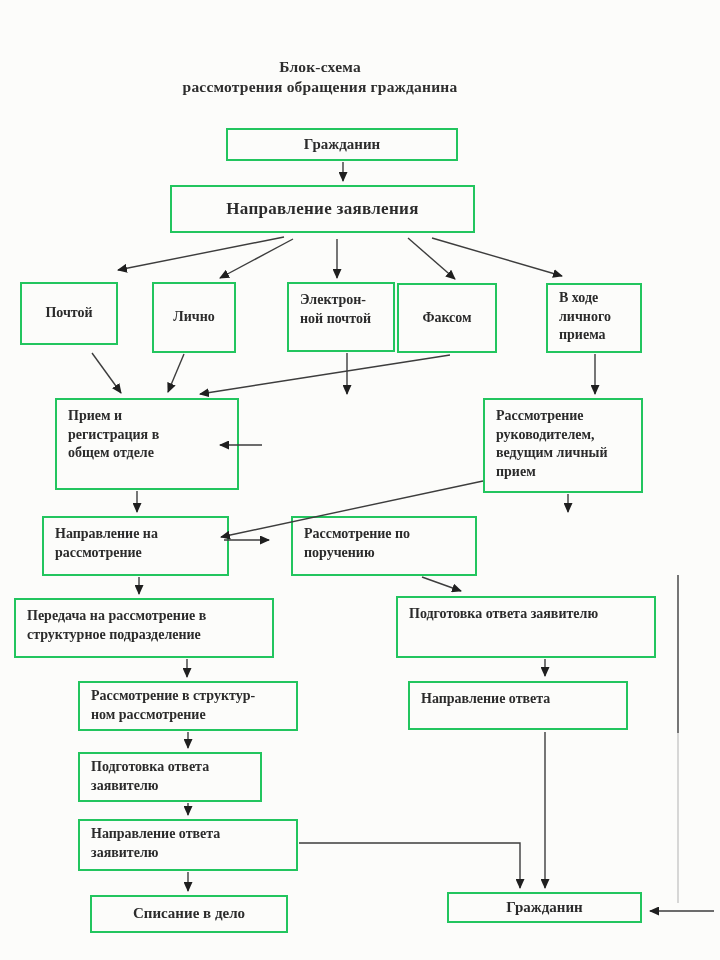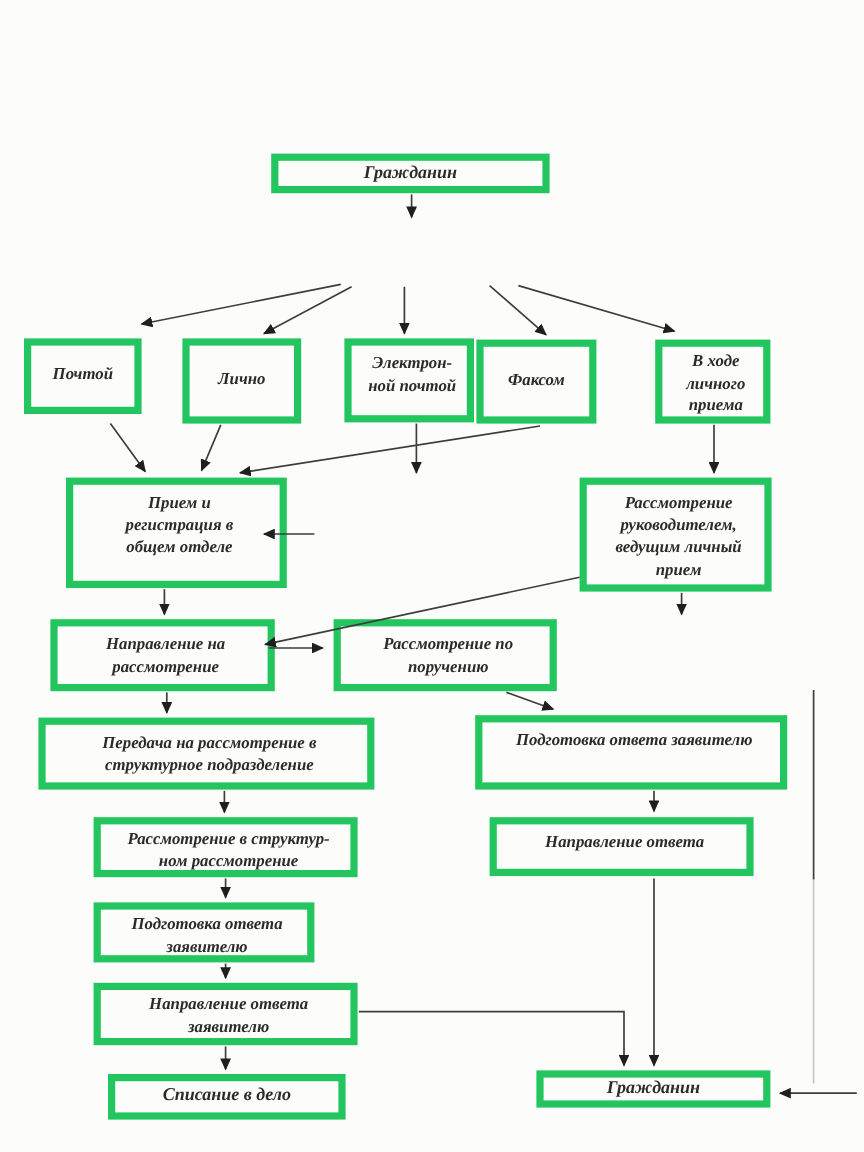--- a/index.html
+++ b/index.html
@@ -9,44 +9,49 @@
     font-family:"Liberation Serif","DejaVu Serif",serif;
     color:#262626;overflow:hidden;
   }
   .title{
     position:absolute;left:150px;top:57px;width:340px;
     text-align:center;font-weight:bold;font-size:15.5px;line-height:1.32;
     white-space:pre-line;color:#2e2e2e;letter-spacing:.2px;
   }
   .node{
     position:absolute;box-sizing:border-box;
-    border:6px solid #22c55e;background:transparent;
-    font-weight:bold;font-size:14px;line-height:1.33;color:#2b2b2b;font-style:italic;
+    border:2px solid #22c55e;background:transparent;
+    font-weight:bold;font-size:14px;line-height:1.33;color:#2b2b2b;
   }
   .node .lbl{white-space:pre-line;display:block;}
   .node.ctr{display:flex;align-items:center;justify-content:center;text-align:center;padding:2px;}
-  .node.tl{padding:7px 6px 0 11px;text-align:center;}
+  .node.tl{padding:7px 6px 0 11px;text-align:left;}
   .node.big{font-size:17px;letter-spacing:.3px;}
   .node.md{font-size:15px;}
   svg.wires{position:absolute;left:0;top:0;z-index:5;pointer-events:none;}
 </style>
 </head>
 <body>
 
 <div class="page">
 
+  <div class="title">Блок-схема
+рассмотрения обращения гражданина</div>
 
   <div class="node ctr md" style="left:226px;top:128px;width:232px;height:33px">
       <span class="lbl">Гражданин</span>
+    </div>
+  <div class="node ctr big" style="left:170px;top:185px;width:305px;height:48px">
+      <span class="lbl">Направление заявления</span>
     </div>
 
   <div class="node ctr" style="left:20px;top:282px;width:98px;height:63px">
       <span class="lbl">Почтой</span>
     </div>
-  <div class="node ctr" style="left:152px;top:282px;width:99px;height:71px">
+  <div class="node ctr" style="left:152px;top:282px;width:84px;height:71px">
       <span class="lbl">Лично</span>
     </div>
   <div class="node tl" style="left:287px;top:282px;width:108px;height:70px">
       <span class="lbl">Электрон-
 ной почтой</span>
     </div>
   <div class="node ctr" style="left:397px;top:283px;width:100px;height:70px">
       <span class="lbl">Факсом</span>
     </div>
   <div class="node tl" style="left:546px;top:283px;width:96px;height:70px;padding-top:4px">
@@ -64,26 +69,26 @@
       <span class="lbl">Рассмотрение
 руководителем,
 ведущим личный
 прием</span>
     </div>
 
   <div class="node tl" style="left:42px;top:516px;width:187px;height:60px">
       <span class="lbl">Направление на
 рассмотрение</span>
     </div>
-  <div class="node tl" style="left:278px;top:516px;width:186px;height:60px">
+  <div class="node tl" style="left:291px;top:516px;width:186px;height:60px">
       <span class="lbl">Рассмотрение по
 поручению</span>
     </div>
 
-  <div class="node tl" style="left:32px;top:598px;width:280px;height:60px">
+  <div class="node tl" style="left:14px;top:598px;width:260px;height:60px">
       <span class="lbl">Передача на рассмотрение в
 структурное подразделение</span>
     </div>
   <div class="node tl" style="left:396px;top:596px;width:260px;height:62px">
       <span class="lbl">Подготовка ответа заявителю</span>
     </div>
 
   <div class="node tl" style="left:78px;top:681px;width:220px;height:50px;padding-top:4px">
       <span class="lbl">Рассмотрение в структур-
 ном рассмотрение</span>

